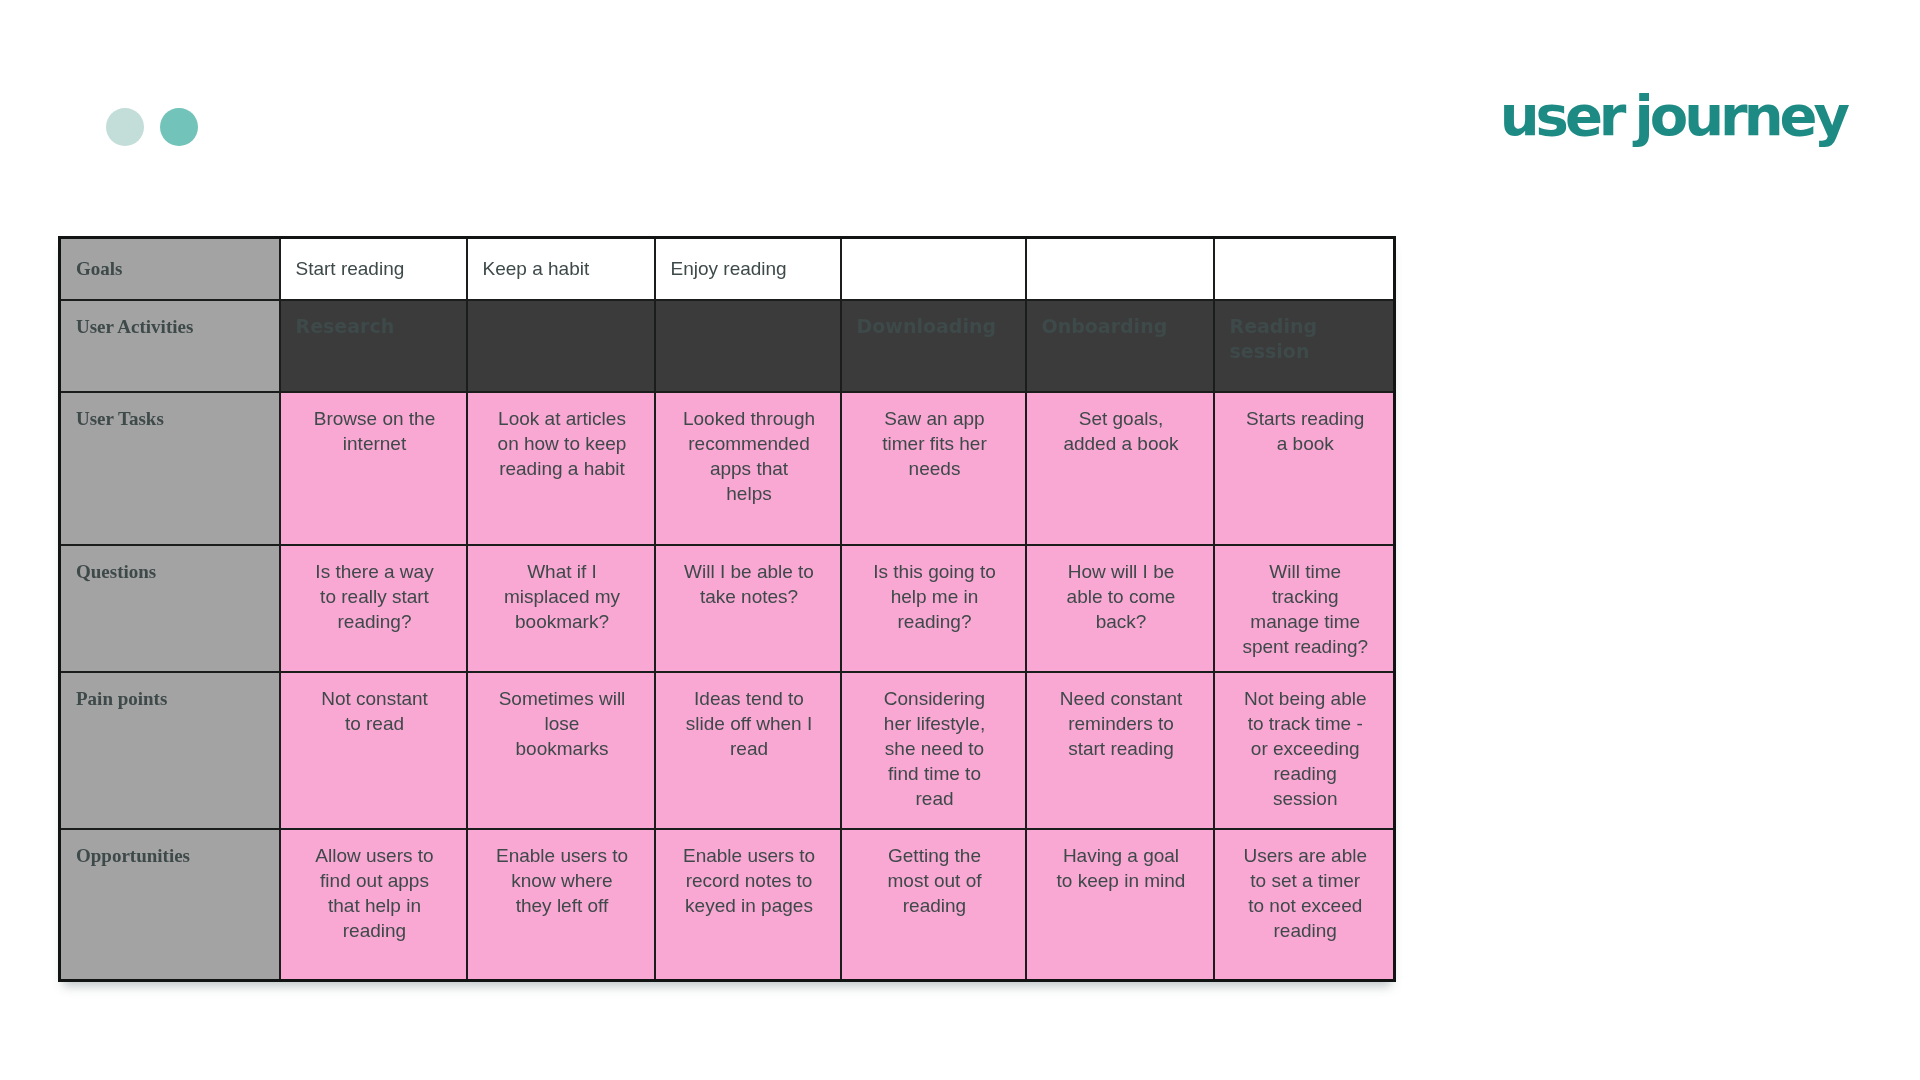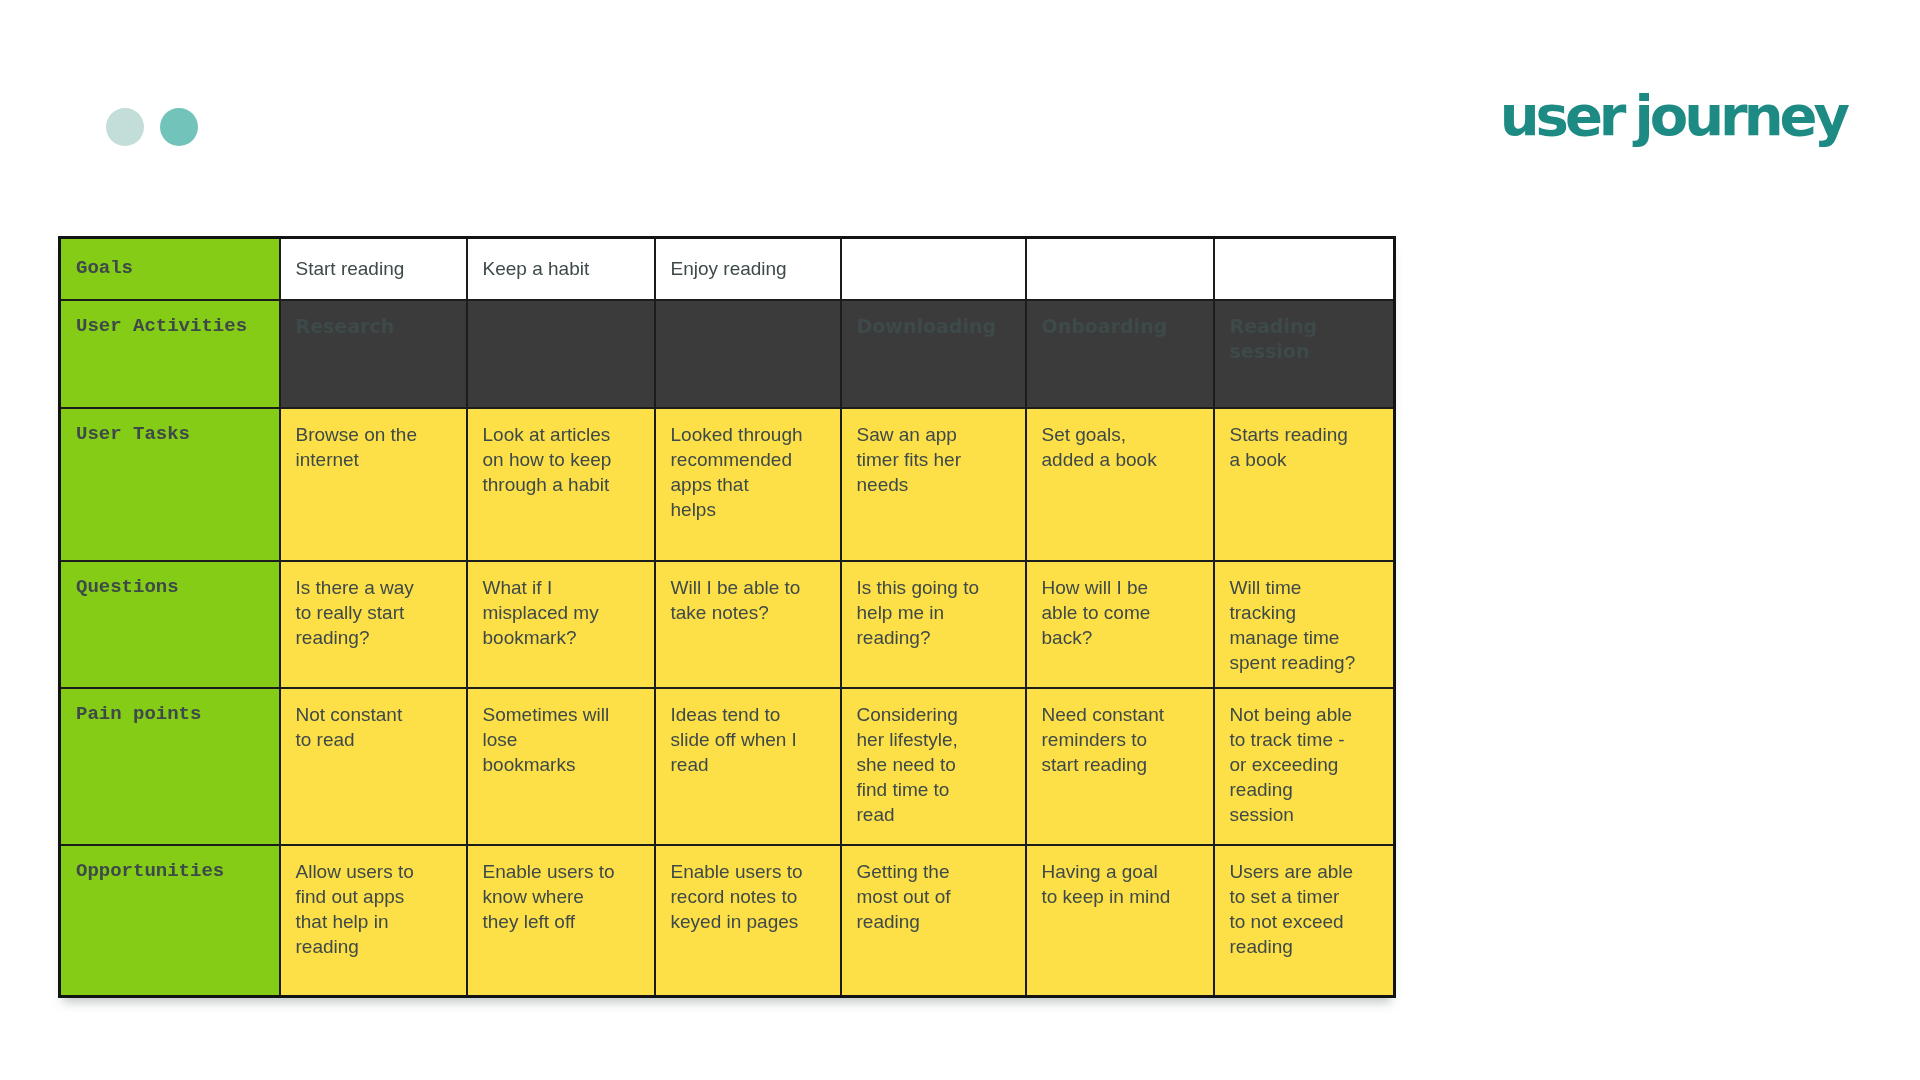--- a/index.html
+++ b/index.html
@@ -34,31 +34,31 @@
     border:2px solid #1b1d1d;
     vertical-align:top;
     padding:13px 12px 10px 15px;
     font-size:19px;line-height:1.32;
     white-space:pre-line;
     color:#3e4949;
     overflow:hidden;
   }
   tr.r1 td{vertical-align:middle;padding-top:4px;padding-bottom:4px;}
   td.rowhead{
-    background:#84cc16;color:#ffffff;
-    font-family:Liberation Mono, monospace;
+    background:#a3a3a3;color:#ffffff;
+    font-family:Liberation Serif, serif;
     font-weight:bold;font-size:20px;
   }
   td.white{background:#ffffff;}
   td.dark{
     background:#3b3b3b;color:#ffffff;
     font-family:"DejaVu Sans", sans-serif;
     font-weight:bold;font-size:19px;
   }
-  td.light{background:#fde047;}
+  td.light{background:#f9a8d4;text-align:center;}
 </style>
 </head>
 <body>
 
 <div class="dots">
   <div class="dot dot-light"></div>
   <div class="dot dot-dark"></div>
 </div>
 
 <div class="logo"><span>user</span><span class="w2">journey</span></div>
@@ -76,37 +76,37 @@
   <tbody>
     <tr class="r1" style="height:62px">
       <td class="rowhead">Goals</td>
       <td class="white">Start reading</td>
       <td class="white">Keep a habit</td>
       <td class="white">Enjoy reading</td>
       <td class="white"></td>
       <td class="white"></td>
       <td class="white"></td>
     </tr>
-    <tr style="height:108px">
+    <tr style="height:92px">
       <td class="rowhead">User Activities</td>
       <td class="dark">Research</td>
       <td class="dark"></td>
       <td class="dark"></td>
       <td class="dark">Downloading</td>
       <td class="dark">Onboarding</td>
       <td class="dark">Reading
 session</td>
     </tr>
     <tr style="height:153px">
       <td class="rowhead">User Tasks</td>
       <td class="light">Browse on the
 internet</td>
       <td class="light">Look at articles
 on how to keep
-through a habit</td>
+reading a habit</td>
       <td class="light">Looked through
 recommended
 apps that
 helps</td>
       <td class="light">Saw an app
 timer fits her
 needs</td>
       <td class="light">Set goals,
 added a book</td>
       <td class="light">Starts reading

